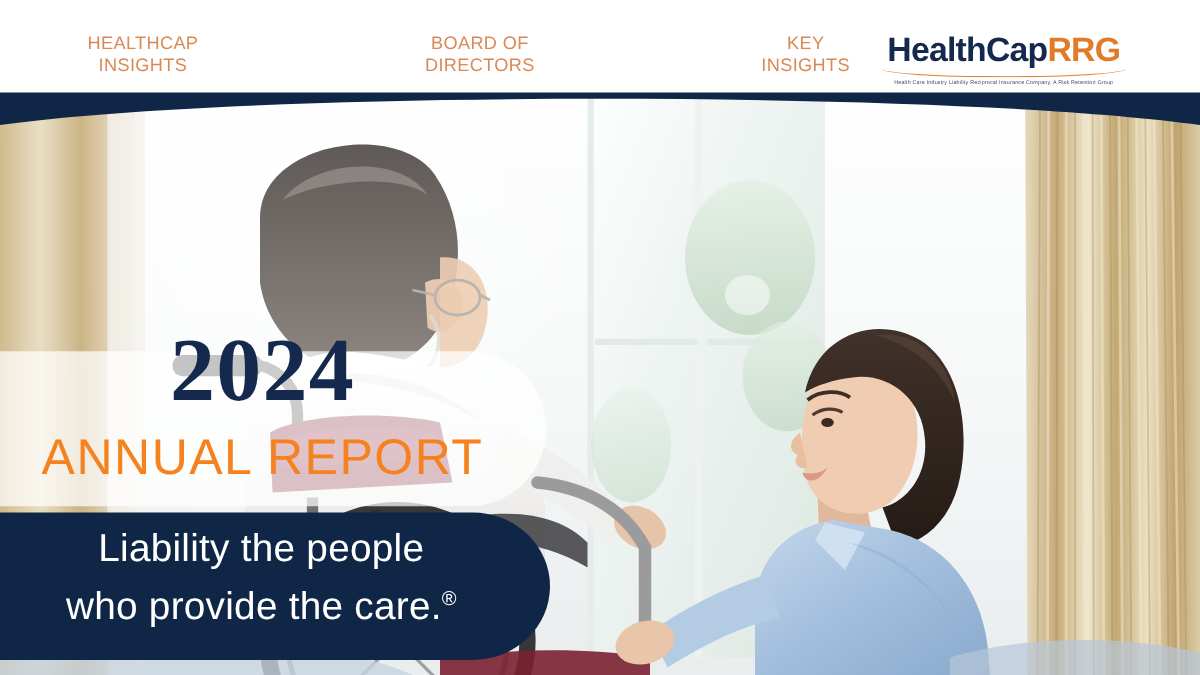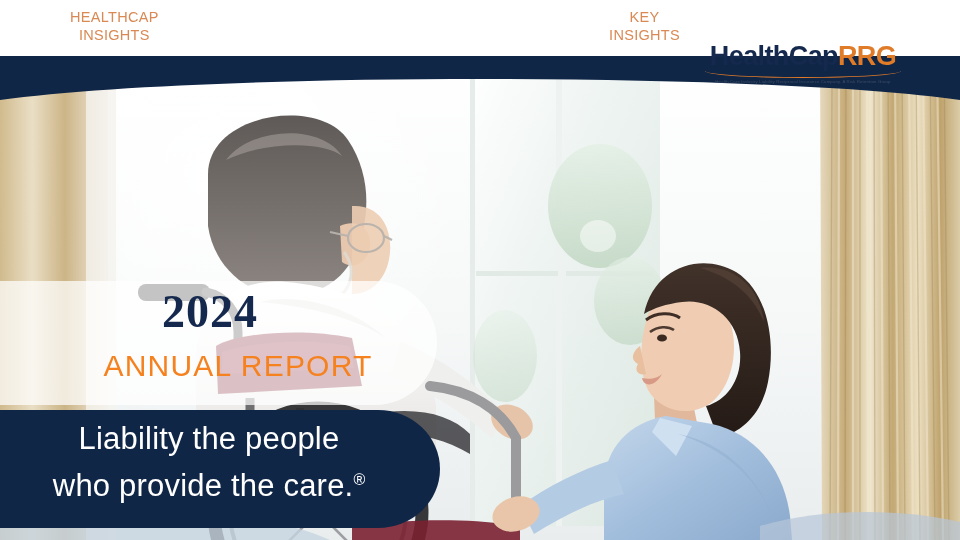--- a/index.html
+++ b/index.html
@@ -15,21 +15,21 @@
     position: relative;
     width: 960px;
     height: 540px;
     overflow: hidden;
     background: #ffffff;
   }
 
   
   #header {
     position: absolute;
-    left: 0; top: 0;
+    left: 0; top: 18px;
     width: 960px;
     height: 56px;
     background: #ffffff;
     z-index: 40;
   }
   #nav {
     position: absolute;
     left: 70px; top: 8px;
     width: 610px;
     height: 44px;
@@ -56,21 +56,20 @@
     text-align: center;
     width: 210px;
   }
   #logo-word {
     font-family: "Liberation Sans", sans-serif;
     font-weight: bold;
     font-size: 27px;
     line-height: 29px;
     letter-spacing: -0.6px;
     white-space: nowrap;
-    margin-top: 34px;
   }
   .logo-navy { color: #14294d; }
   .logo-orange { color: #e07b28; }
   #logo-swoosh {
     width: 196px;
     height: 6px;
     margin: 0 auto;
     border-bottom: 1.6px solid #e07b28;
     border-radius: 0 0 50% 50% / 0 0 100% 100%;
   }
@@ -114,45 +113,44 @@
     width: 437px;
     height: 124px;
     background: rgba(255,255,255,0.72);
     border-top-right-radius: 62px 62px;
     border-bottom-right-radius: 62px 62px;
     z-index: 20;
   }
   #year {
     position: absolute;
     left: 0;
-    top: 283px;
+    top: 267px;
     width: 420px;
     text-align: center;
     font-family: "Liberation Serif", "DejaVu Serif", serif;
     font-weight: bold;
-    font-size: 46px;
+    font-size: 72px;
     line-height: 58px;
     color: #14294d;
     letter-spacing: 1px;
     z-index: 22;
   }
   #report {
     position: absolute;
     left: 0;
     top: 344px;
     width: 420px;
     text-align: center;
     font-family: "Liberation Sans", sans-serif;
     font-weight: 400;
-    font-size: 30px;
+    font-size: 40px;
     line-height: 44px;
     color: #f5821f;
     letter-spacing: 1.2px;
     z-index: 22;
-    padding-left: 28px;
   }
 
   
   #tagline-box {
     position: absolute;
     left: 0;
     top: 410px;
     width: 440px;
     height: 118px;
     background: #0f2murdered;
@@ -184,20 +182,22 @@
 </head>
 <body>
 
 <div id="page">
 
   <div id="header">
 
     <div id="nav">
       <div class="nav-item">HEALTHCAP
 INSIGHTS</div>
+      <div class="nav-item">BOARD OF
+DIRECTORS</div>
       <div class="nav-item">KEY
 INSIGHTS</div>
     </div>
 
     <div id="logo-block">
       <div id="logo-word"><span class="logo-navy">HealthCap</span><span class="logo-orange">RRG</span></div>
       <div id="logo-swoosh"></div>
       <div id="logo-tag">Health Care Industry Liability Reciprocal Insurance Company. A Risk Retention Group</div>
     </div>
   </div>

